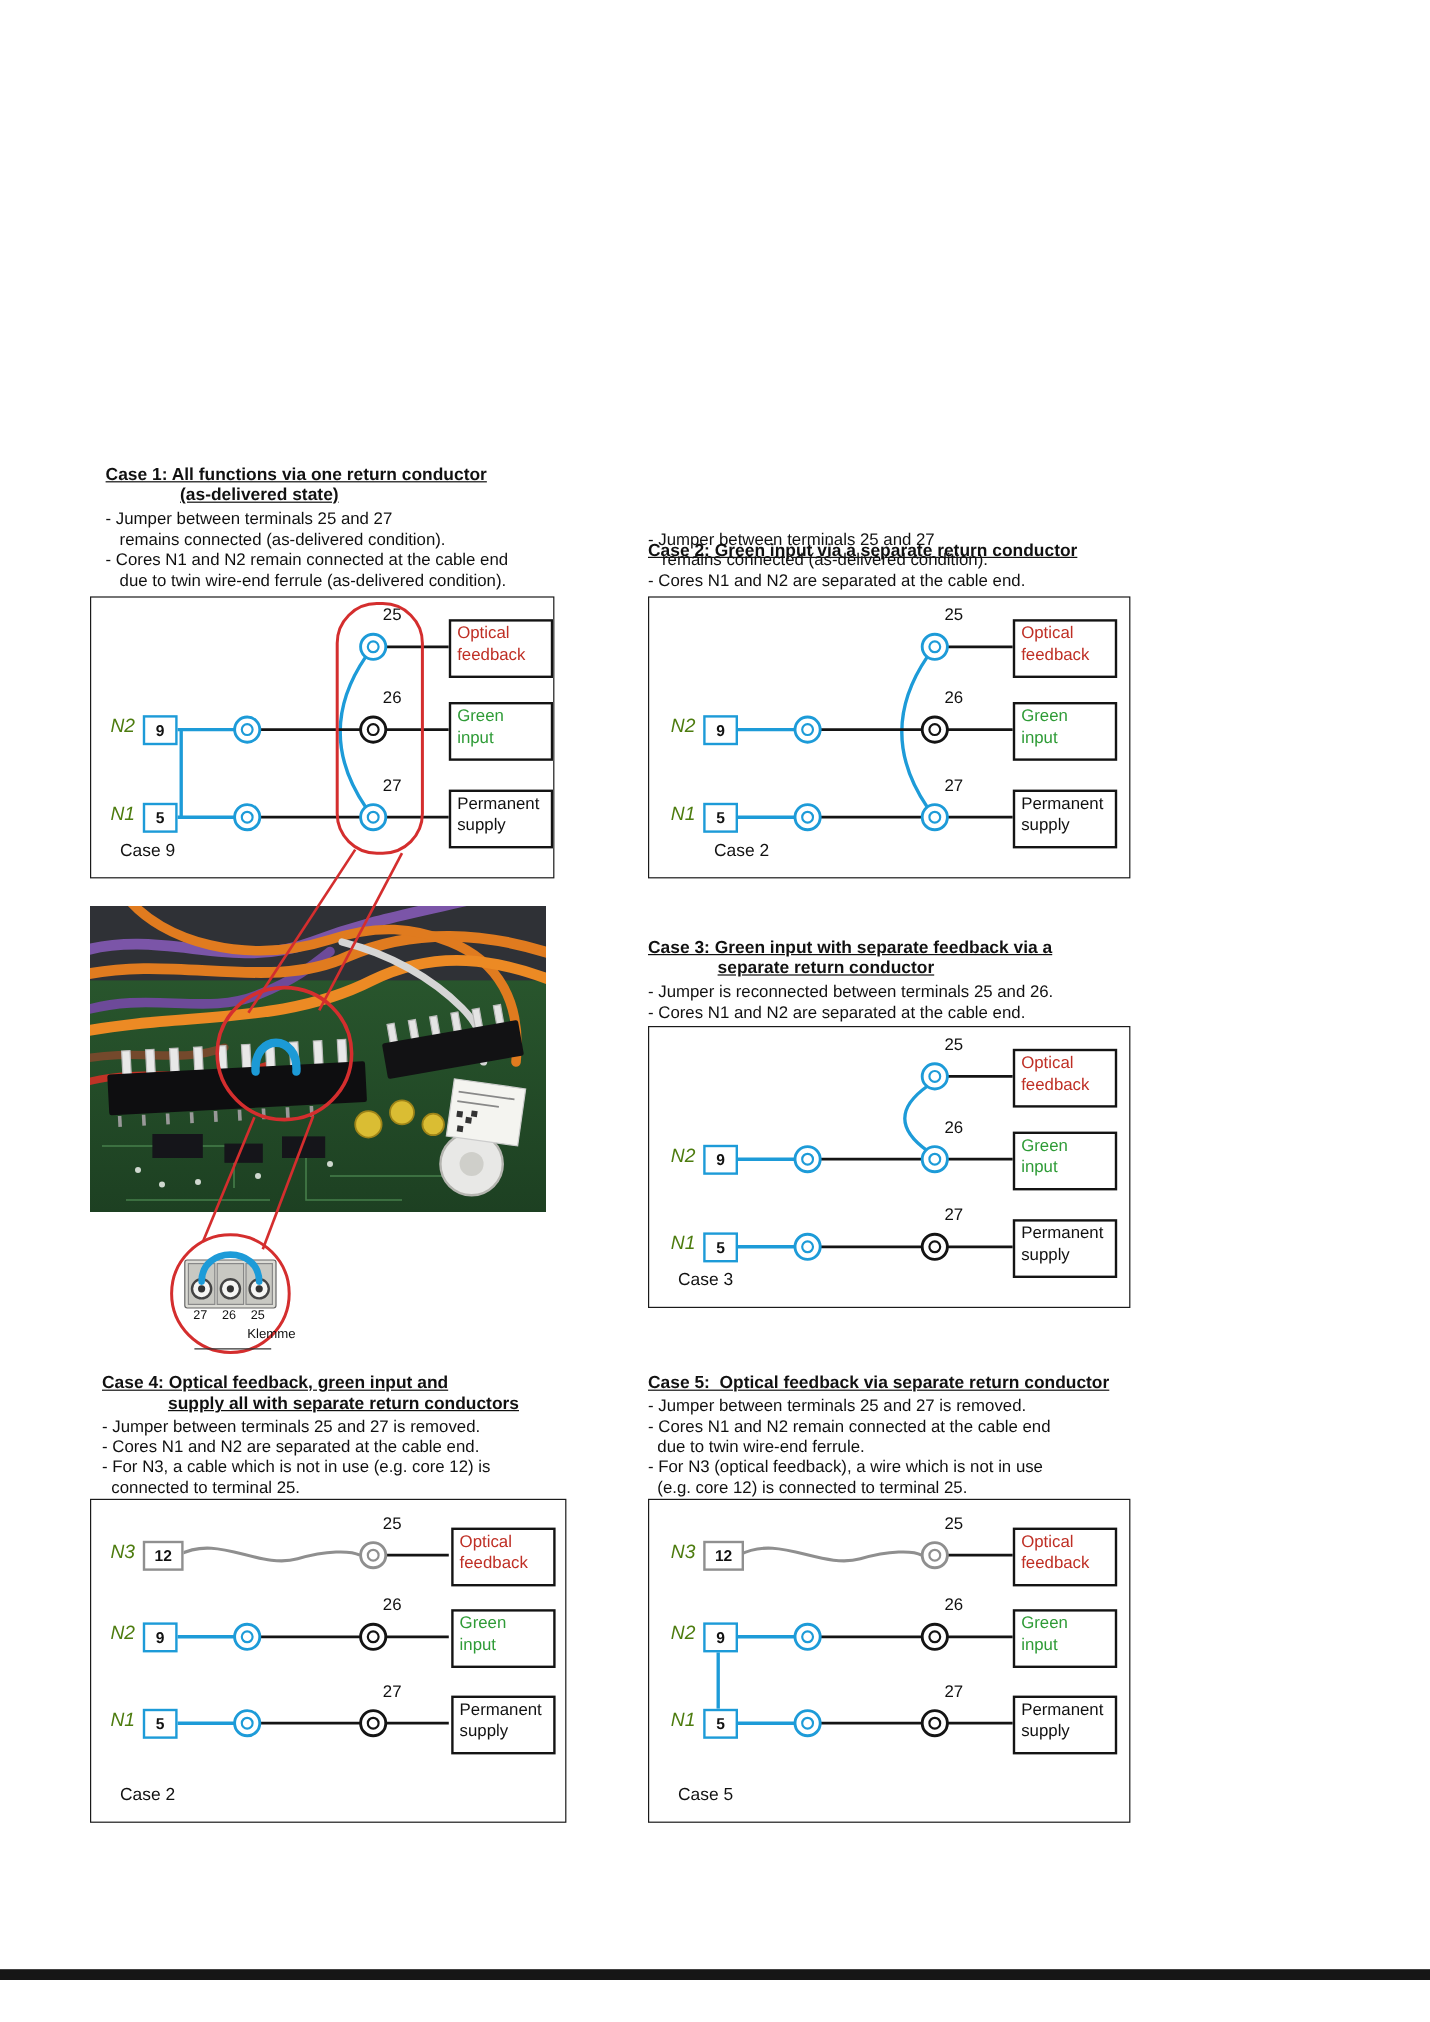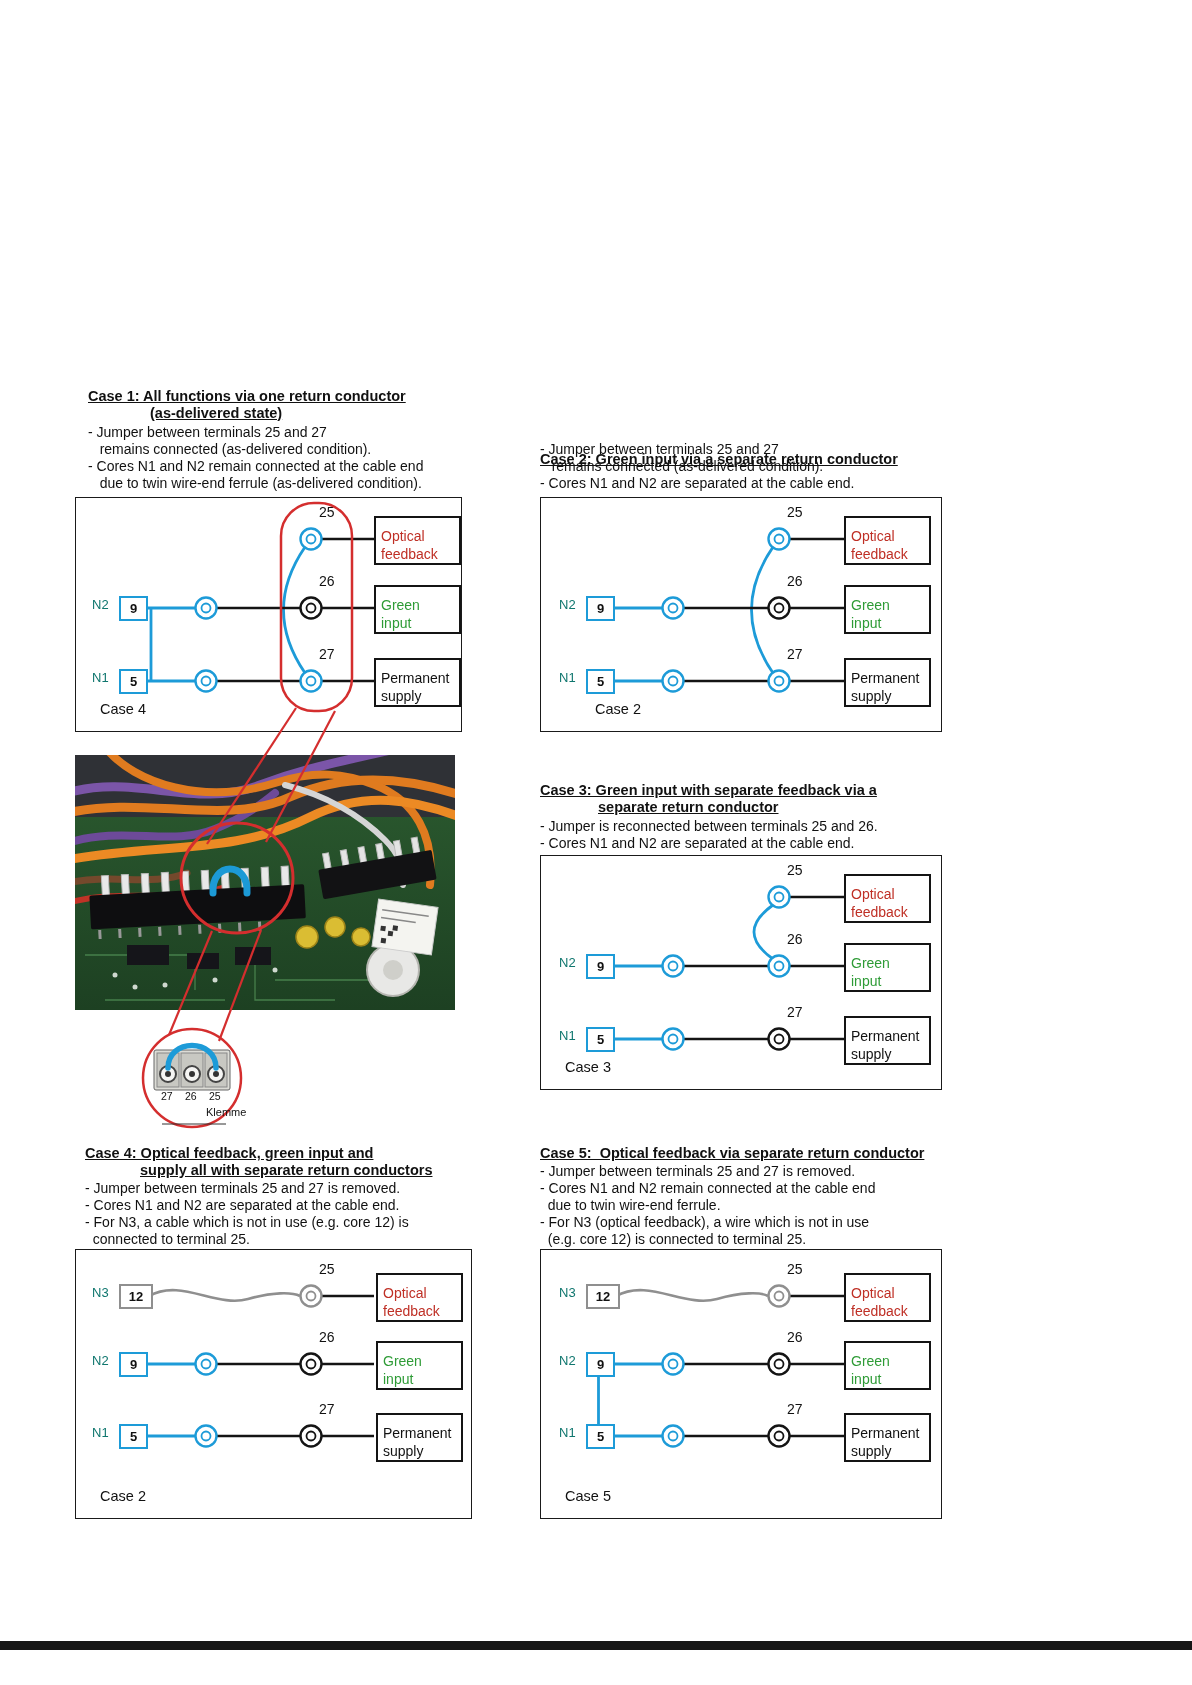--- a/index.html
+++ b/index.html
@@ -4,26 +4,26 @@
 <style>
   html,body{margin:0;padding:0;background:#fff;}
   #page{position:relative;width:1192px;height:1685px;background:#ffffff;
         font-family:"Liberation Sans","DejaVu Sans",sans-serif;color:#111;overflow:hidden;}
   .abs{position:absolute;}
   .title{position:absolute;font-weight:bold;font-size:14.5px;text-decoration:underline;white-space:pre;color:#111;}
   .bullets{position:absolute;font-size:14px;line-height:17px;white-space:pre;color:#111;}
   .diagram{position:absolute;border:1.5px solid #1a1a1a;background:#fff;}
   .diagram svg.wires{position:absolute;left:0;top:0;}
   .termlabel{position:absolute;font-size:14px;color:#111;}
-  .nlabel{position:absolute;font-size:13px;color:#0f766e;}
+  .nlabel{position:absolute;font-size:16px;color:#4d7c0f;font-style:italic;}
   .corebox{position:absolute;width:25px;height:21px;border:2px solid #1d9bd8;background:#fff;
            display:flex;align-items:center;justify-content:center;font-size:13px;font-weight:bold;color:#111;}
   .corebox.gray{border-color:#8f8f8f;width:30px;}
   .outbox{position:absolute;width:83px;height:45px;border:2px solid #141414;background:#fff;
-          display:flex;align-items:flex-end;font-size:14px;line-height:18px;}
+          display:flex;align-items:flex-start;font-size:14px;line-height:18px;}
   .outbox span{display:block;width:64px;padding-left:5px;}
   .outbox.red{color:#bf2f25;}
   .outbox.green{color:#2e9b36;}
   .outbox.black{color:#111;}
   .caption{position:absolute;font-size:14.5px;color:#111;}
   .detaillabel{position:absolute;font-size:10.5px;color:#111;}
   .klemme{position:absolute;font-size:11px;color:#111;padding-left:35px;}
   #bottom-bar{position:absolute;left:0;top:1641px;width:100%;height:9px;background:#161616;}
   svg{display:block;}
   .overlay{position:absolute;left:0;top:0;pointer-events:none;}
@@ -78,21 +78,21 @@
       <div class="corebox" style="left:43px;top:171px;">5</div>
       <div class="outbox red" style="left:298px;top:18px;">
           <span>Optical feedback</span>
         </div>
       <div class="outbox green" style="left:298px;top:87px;">
           <span>Green input</span>
         </div>
       <div class="outbox black" style="left:298px;top:160px;">
           <span>Permanent supply</span>
         </div>
-      <div class="caption" style="left:24px;top:203px;">Case 4</div>
+      <div class="caption" style="left:24px;top:203px;">Case 9</div>
     </div>
   </div>
 
   <div>
     <div class="title" style="left:540px;top:423px;margin-top:28px;">Case 2: Green input via a separate return conductor</div>
     <div class="bullets" style="left:540px;top:441px;">- Jumper between terminals 25 and 27
    remains connected (as-delivered condition).
 - Cores N1 and N2 are separated at the cable end.</div>
 
     <div class="diagram" style="left:540px;top:497px;width:400px;height:233px;">

